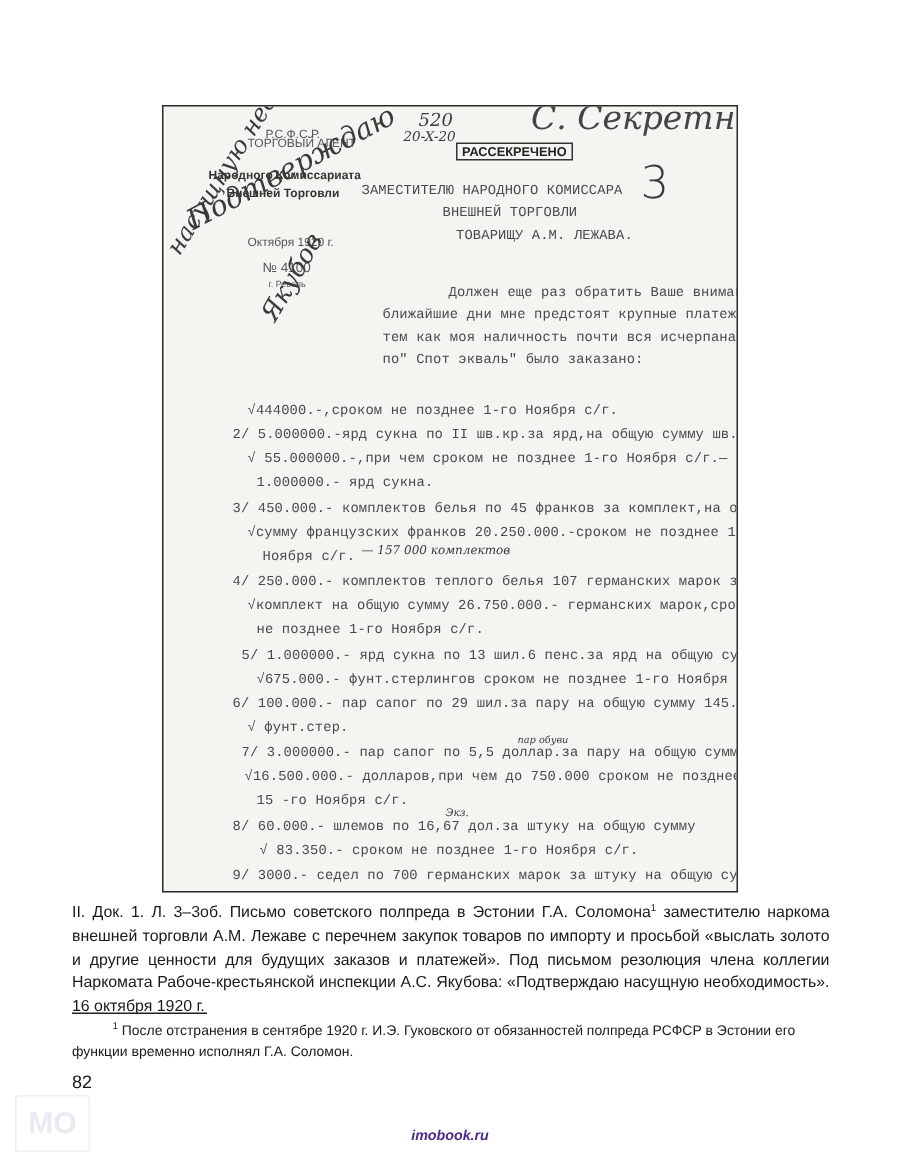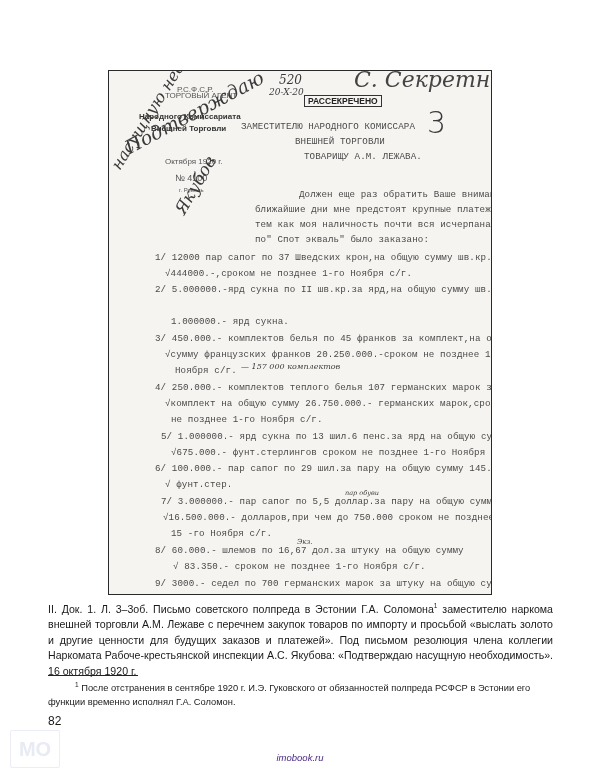--- a/index.html
+++ b/index.html
@@ -7,21 +7,21 @@
   .photo { position:absolute; left:108px; top:70px; width:384px; height:525px; border:1.5px solid #2a2a2a; background:#f6f4f1; overflow:hidden; box-sizing:border-box; }
   .typed { font-family:"Liberation Mono", "DejaVu Sans Mono", monospace; color:#4a4a4a; font-size:9.2px; letter-spacing:0.1px; position:absolute; white-space:nowrap; }
   .hand { position:absolute; font-family:"DejaVu Serif", serif; font-style:italic; color:#3a3a3a; white-space:nowrap; }
   .stamp { position:absolute; left:195px; top:24px; border:1px solid #333; padding:0 3px; font-family:"Liberation Sans", sans-serif; font-weight:bold; font-size:8.5px; color:#222; background:#f6f4f1; }
   .left-head { position:absolute; font-family:"Liberation Sans", sans-serif; color:#555; font-size:8px; white-space:nowrap;padding-left:28px; }
   .caption { position:absolute; left:48px; top:598px; width:505px; font-size:10.6px; line-height:15.6px; text-align:justify; color:#1a1a1a; }
   .caption sup, .fn sup { font-size:6.5px; }
   .fn-line { position:absolute; left:48px; top:675px; width:90px; height:1px; background:#222; }
   .fn { position:absolute; left:48px; top:678px; width:505px; font-size:9.3px; line-height:13.5px; color:#1a1a1a; text-indent:27px; }
   .page-num { position:absolute; left:48px; top:714px; font-size:12px; color:#1a1a1a;text-align:right; }
-  .site { position:absolute; left:0; width:600px; top:752px; text-align:center; font-size:9.5px; font-style:italic; font-weight:normal; color:#4b2a8c; }
+  .site { position:absolute; left:0; width:600px; top:752px; text-align:center; font-size:9.5px; font-style:italic; font-weight:bold; color:#4b2a8c; }
   .logo { position:absolute; left:10px; top:730px; width:48px; height:36px; border:1px solid #eceef5; border-radius:2px; color:#e8ebf4; font-size:20px; font-weight:bold; display:flex; align-items:center; justify-content:center; }
 </style>
 </head>
 <body>
 
 <div class="photo">
   <div class="left-head" style="left:40px;top:14px;">Р.С.Ф.С.Р.</div>
   <div class="left-head" style="left:28px;top:20px;">ТОРГОВЫЙ АГЕНТ</div>
   <div class="left-head" style="left:2px;top:41px;font-weight:bold;color:#333;">Народного Комиссариата</div>
   <div class="left-head" style="left:14px;top:53px;font-weight:bold;color:#333;">Внешней Торговли</div>
@@ -42,23 +42,23 @@
 
   <div class="typed" style="left:132px;top:50px;">ЗАМЕСТИТЕЛЮ НАРОДНОГО КОМИССАРА</div>
   <div class="typed" style="left:186px;top:65px;">ВНЕШНЕЙ ТОРГОВЛИ</div>
   <div class="typed" style="left:154px;top:80px;margin-left:41px;">ТОВАРИЩУ А.М. ЛЕЖАВА.</div>
 
   <div class="typed" style="left:190px;top:118px;">Должен еще раз обратить Ваше внимание,что в</div>
   <div class="typed" style="left:146px;top:133px;">ближайшие дни мне предстоят крупные платежи,между</div>
   <div class="typed" style="left:146px;top:148px;">тем как моя наличность почти вся исчерпана. Только</div>
   <div class="typed" style="left:146px;top:163px;">по" Спот экваль" было заказано:</div>
 
-  <div class="typed" style="left:46px;top:181px;">1/ 12000 пар сапог по 37 Шведских крон,на общую сумму шв.кр.</div>
   <div class="typed" style="left:56px;top:197px;">√444000.-,сроком не позднее 1-го Ноября с/г.</div>
   <div class="typed" style="left:46px;top:213px;">2/ 5.000000.-ярд сукна по II шв.кр.за ярд,на общую сумму шв.кр.</div>
+  <div class="typed" style="left:56px;top:229px;">√ 55.000000.-,при чем сроком не позднее 1-го Ноября с/г.—</div>
   <div class="typed" style="left:62px;top:245px;">1.000000.- ярд сукна.</div>
   <div class="typed" style="left:46px;top:262px;">3/ 450.000.- комплектов белья по 45 франков за комплект,на общую</div>
   <div class="typed" style="left:56px;top:278px;">√сумму французских франков 20.250.000.-сроком не позднее 1-го</div>
   <div class="typed" style="left:66px;top:294px;">Ноября с/г.</div>
   <div class="hand" style="left:132px;top:291px;font-size:8px;">— 157 000 комплектов</div>
 
   <div class="typed" style="left:46px;top:311px;">4/ 250.000.- комплектов теплого белья 107 германских марок за</div>
   <div class="typed" style="left:56px;top:327px;">√комплект на общую сумму 26.750.000.- германских марок,сроком</div>
   <div class="typed" style="left:62px;top:343px;">не позднее 1-го Ноября с/г.</div>
   <div class="typed" style="left:52px;top:360px;">5/ 1.000000.- ярд сукна по 13 шил.6 пенс.за ярд на общую сумму</div>

